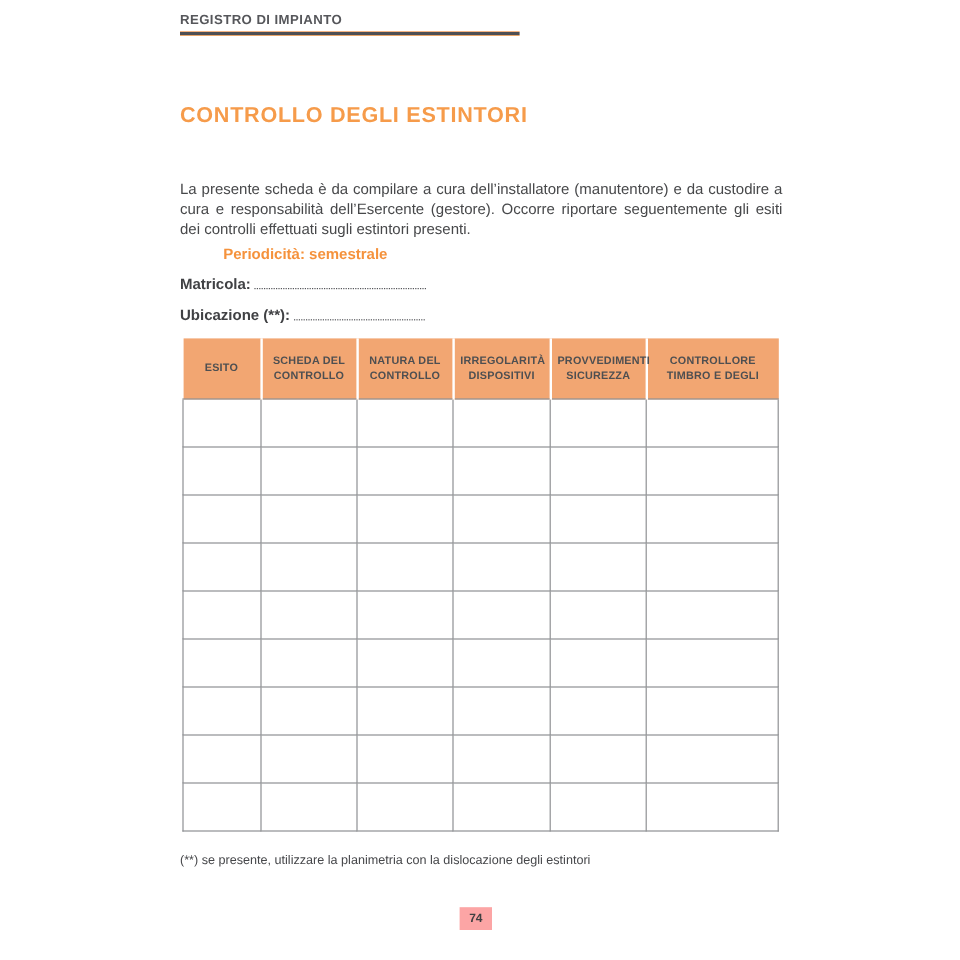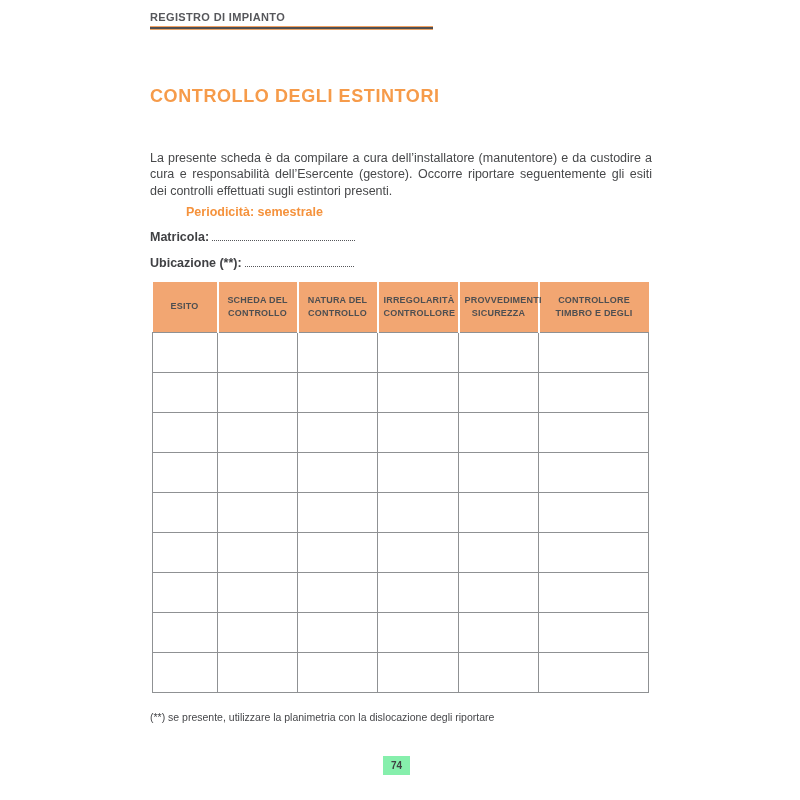--- a/index.html
+++ b/index.html
@@ -136,21 +136,21 @@
     left: 0;
     top: 756px;
     width: 793px;
     display: flex;
     justify-content: center;
   }
   .page-number {
     display: inline-block;
     min-width: 11px;
     padding: 4px 8px;
-    background: #86efac;
+    background: #fca5a5;
     font-size: 10px;
     font-weight: bold;
     color: #3F4042;
     text-align: center;
   }
 </style>
 </head>
 <body>
 
 <div class="page">
@@ -181,21 +181,21 @@
       <col style="width:80px">
       <col style="width:81px">
       <col style="width:80px">
       <col style="width:110px">
     </colgroup>
     <thead>
       <tr>
         <th>ESITO</th>
         <th>SCHEDA DEL CONTROLLO</th>
         <th>NATURA DEL CONTROLLO</th>
-        <th>IRREGOLARITÀ CONTROLLORE</th>
+        <th>IRREGOLARITÀ DISPOSITIVI</th>
         <th>PROVVEDIMENTI SICUREZZA</th>
         <th>CONTROLLORE TIMBRO E DEGLI</th>
       </tr>
     </thead>
     <tbody id="table-body">
         <tr>
           <td></td>
           <td></td>
           <td></td>
           <td></td>
@@ -263,20 +263,20 @@
           <td></td>
           <td></td>
           <td></td>
           <td></td>
           <td></td>
         </tr>
       </tbody>
   </table>
 
   <div class="footnotes">
-    <div>(**) se presente, utilizzare la planimetria con la dislocazione degli riportare</div>
+    <div>(**) se presente, utilizzare la planimetria con la dislocazione degli estintori</div>
   </div>
 
   <div class="page-number-wrap">
     <span class="page-number">74</span>
   </div>
 
 </div>
 
 </body></html>

